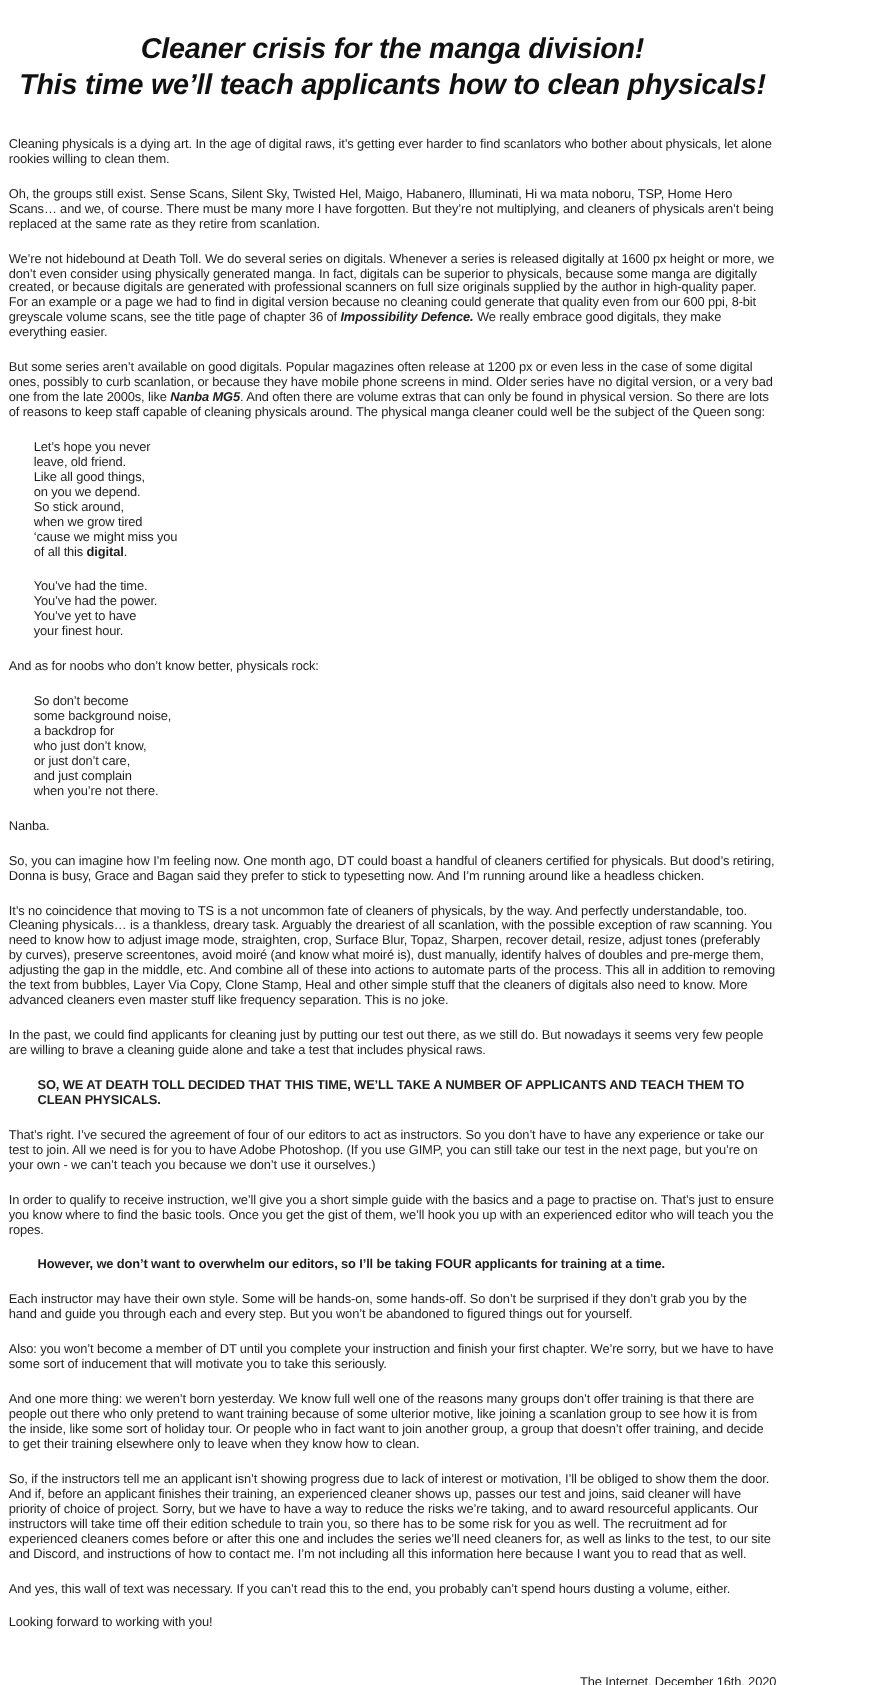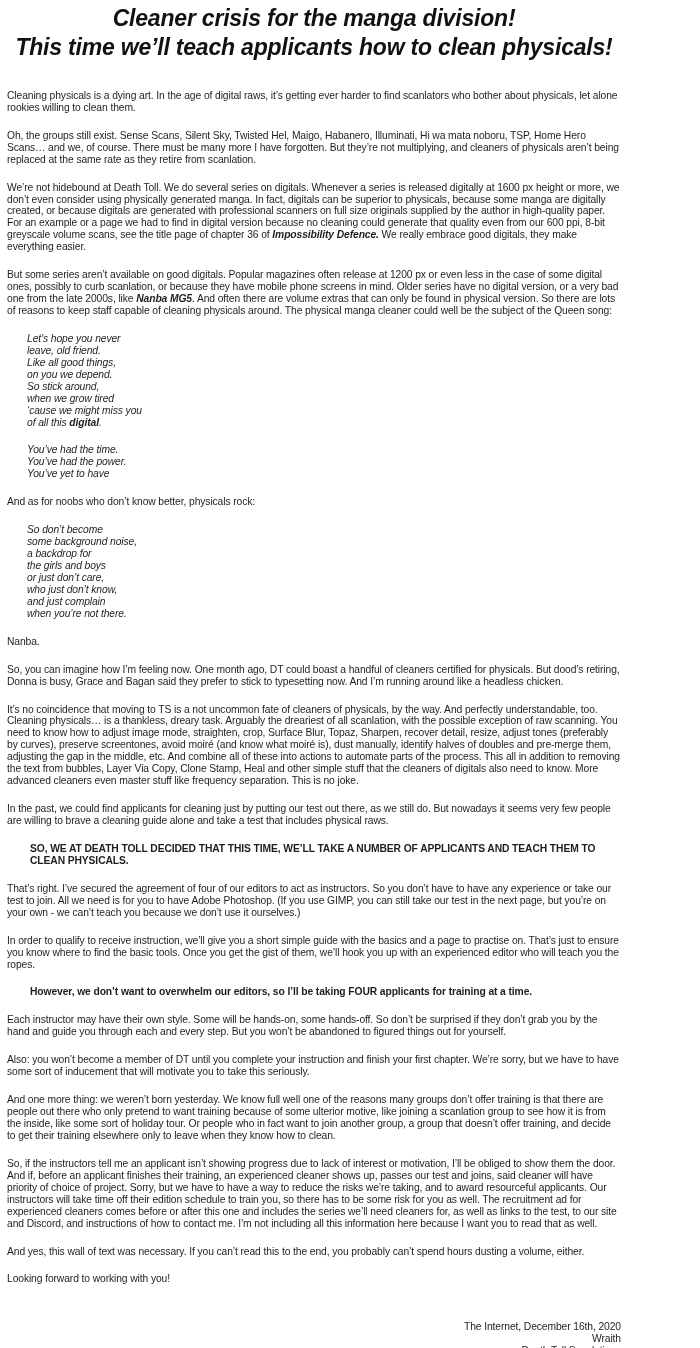--- a/index.html
+++ b/index.html
@@ -11,41 +11,40 @@
     box-sizing: border-box;
     width: 628px;
     height: 1348px;
     overflow: hidden;
     background: #ffffff;
     color: #1e1e1e;
     font-family: "Liberation Sans", "DejaVu Sans", sans-serif;
     font-size: 10.3px;
     line-height: 1.16;
     letter-spacing: -0.1px;
-    padding: 2px 7px 8px 7px;
+    padding: 22px 7px 8px 7px;
   }
   .title {
     text-align: center;
     font-weight: 700;
     font-style: italic;
     font-size: 23px;
     line-height: 1.28;
     letter-spacing: -0.2px;
     color: #111;
     margin: 2px 0 27px 0;
   }
   p.block {
     margin: 0 0 16px 0;
   }
   p.block.bold {
     font-weight: 700;
     margin-left: 23px;
   }
   .stanza {
-    font-style: italic;
     margin: 0 0 16px 20px;
   }
   .stanza .lyric-line {
     margin: 0;
   }
   .bi {
     font-weight: 700;
     font-style: italic;
   }
   .b {
@@ -85,31 +84,31 @@
     <div class="lyric-line">So stick around,</div>
     <div class="lyric-line">when we grow tired</div>
     <div class="lyric-line">‘cause we might miss you</div>
     <div class="lyric-line"><span>of all this </span><span class="b">digital</span><span>.</span></div>
   </div>
 
   <div class="stanza">
     <div class="lyric-line">You’ve had the time.</div>
     <div class="lyric-line">You’ve had the power.</div>
     <div class="lyric-line">You’ve yet to have</div>
+    <div class="lyric-line">your finest hour.</div>
   </div>
 
   <p class="block">And as for noobs who don’t know better, physicals rock:</p>
 
   <div class="stanza">
     <div class="lyric-line">So don’t become</div>
     <div class="lyric-line">some background noise,</div>
     <div class="lyric-line">a backdrop for</div>
-    <div class="lyric-line">the girls and boys</div>
+    <div class="lyric-line">who just don’t know,</div>
     <div class="lyric-line">or just don’t care,</div>
-    <div class="lyric-line">who just don’t know,</div>
     <div class="lyric-line">and just complain</div>
     <div class="lyric-line">when you’re not there.</div>
   </div>
 
   <p class="block">Nanba.</p>
 
   <p class="block">So, you can imagine how I’m feeling now. One month ago, DT could boast a handful of cleaners certified for physicals. But dood’s retiring, Donna is busy, Grace and Bagan said they prefer to stick to typesetting now. And I’m running around like a headless chicken.</p>
 
   <p class="block">It’s no coincidence that moving to TS is a not uncommon fate of cleaners of physicals, by the way. And perfectly understandable, too. Cleaning physicals… is a thankless, dreary task. Arguably the dreariest of all scanlation, with the possible exception of raw scanning. You need to know how to adjust image mode, straighten, crop, Surface Blur, Topaz, Sharpen, recover detail, resize, adjust tones (preferably by curves), preserve screentones, avoid moiré (and know what moiré is), dust manually, identify halves of doubles and pre-merge them, adjusting the gap in the middle, etc. And combine all of these into actions to automate parts of the process. This all in addition to removing the text from bubbles, Layer Via Copy, Clone Stamp, Heal and other simple stuff that the cleaners of digitals also need to know. More advanced cleaners even master stuff like frequency separation. This is no joke.</p>
 

